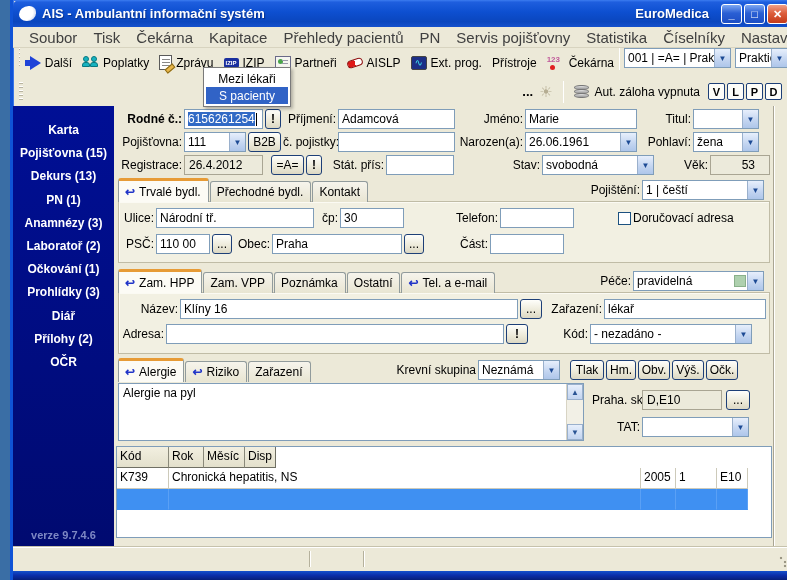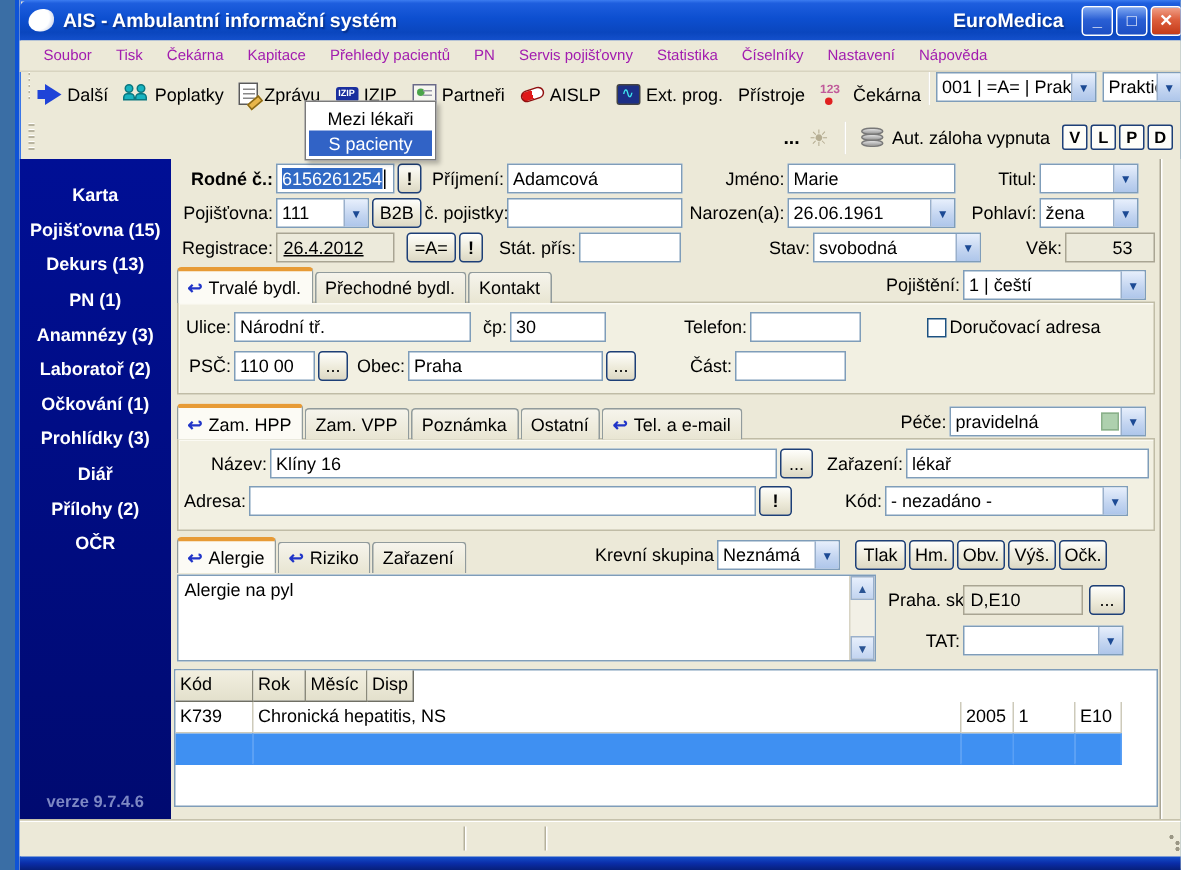--- a/index.html
+++ b/index.html
@@ -16,21 +16,21 @@
   .titletext{color:#fff;font-weight:bold;font-size:13px;text-shadow:1px 1px 1px #06308c;white-space:nowrap;}
   .brand{margin-left:auto;color:#fff;font-weight:bold;font-size:13px;text-shadow:1px 1px 1px #06308c;margin-right:10px;}
   .winbtn{width:21px;height:20px;margin-left:2px;border:1px solid #fff;border-radius:3px;
     display:flex;align-items:center;justify-content:center;color:#fff;font-size:11px;font-weight:bold;
     background:linear-gradient(180deg,#7da7f2,#2a5fd4 45%,#1c4ec4);}
   .winbtn.close{background:linear-gradient(180deg,#f0a088,#dd5f3d 45%,#c43a18);}
   .winbtn .glyph{line-height:10px;}
   
   .menubar{position:absolute;left:0;top:27px;right:0;height:21px;background:#ece9d8;
     display:flex;align-items:center;padding-left:8px;border-bottom:1px solid #d8d4c0;}
-  .menuitem{padding:2px 8px;font-size:10px;color:#a21caf;white-space:nowrap;}
+  .menuitem{padding:2px 8px;font-size:15px;color:#404040;white-space:nowrap;}
   
   .toolbar1{position:absolute;left:0;top:48px;right:0;height:29px;display:flex;padding-left:4px;}
   .toolbar2{position:absolute;left:0;top:77px;right:0;height:29px;display:flex;align-items:center;padding-left:4px;}
   .grip{width:4px;height:20px;margin:0 5px 0 2px;
     background:repeating-linear-gradient(180deg,#fff 0 1px,#b8b4a0 1px 2px,transparent 2px 4px);}
   .tbtn{display:flex;align-items:center;gap:4px;padding:2px 5px;font-size:12px;color:#000;white-space:nowrap;}
   .tsep{width:1px;height:22px;background:#c6c2ac;border-right:1px solid #fff;margin:0 4px;}
   .icon16{width:17px;height:16px;position:relative;flex:0 0 auto;display:flex;align-items:center;justify-content:center;}
   .arrow-icon{width:0;height:0;border-left:11px solid #1f43d8;border-top:7px solid transparent;border-bottom:7px solid transparent;position:relative;}
   .arrow-icon:before{content:"";position:absolute;left:-16px;top:-3px;width:7px;height:6px;background:#1f43d8;}
@@ -271,21 +271,21 @@
         </div>
         <span class="lbl" style="width:52px;">Pohlaví:</span>
         <div class="combo" style="width:66px;">
           <span class="val">žena</span>
           <span class="carrow">▼</span>
         </div>
       </div>
 
       <div class="row" style="left:0;top:48px;">
         <span class="lbl" style="width:68px;">Registrace:</span>
-        <span class="ro" style="width:79px;text-decoration:underline;">26.4.2012</span>
+        <span class="ro" style="width:79px;">26.4.2012</span>
         <span class="xpbtn" style="width:33px;margin-left:6px;">=A=</span>
         <span class="xpbtn bold" style="width:16px;">!</span>
         <span class="lbl" style="width:60px;">Stát. přís:</span>
         <span class="inp" style="width:68px;"></span>
         <span class="lbl" style="width:84px;">Stav:</span>
         <div class="combo" style="width:112px;">
           <span class="val">svobodná</span>
           <span class="carrow">▼</span>
         </div>
         <span class="lbl" style="width:52px;">Věk:</span>

